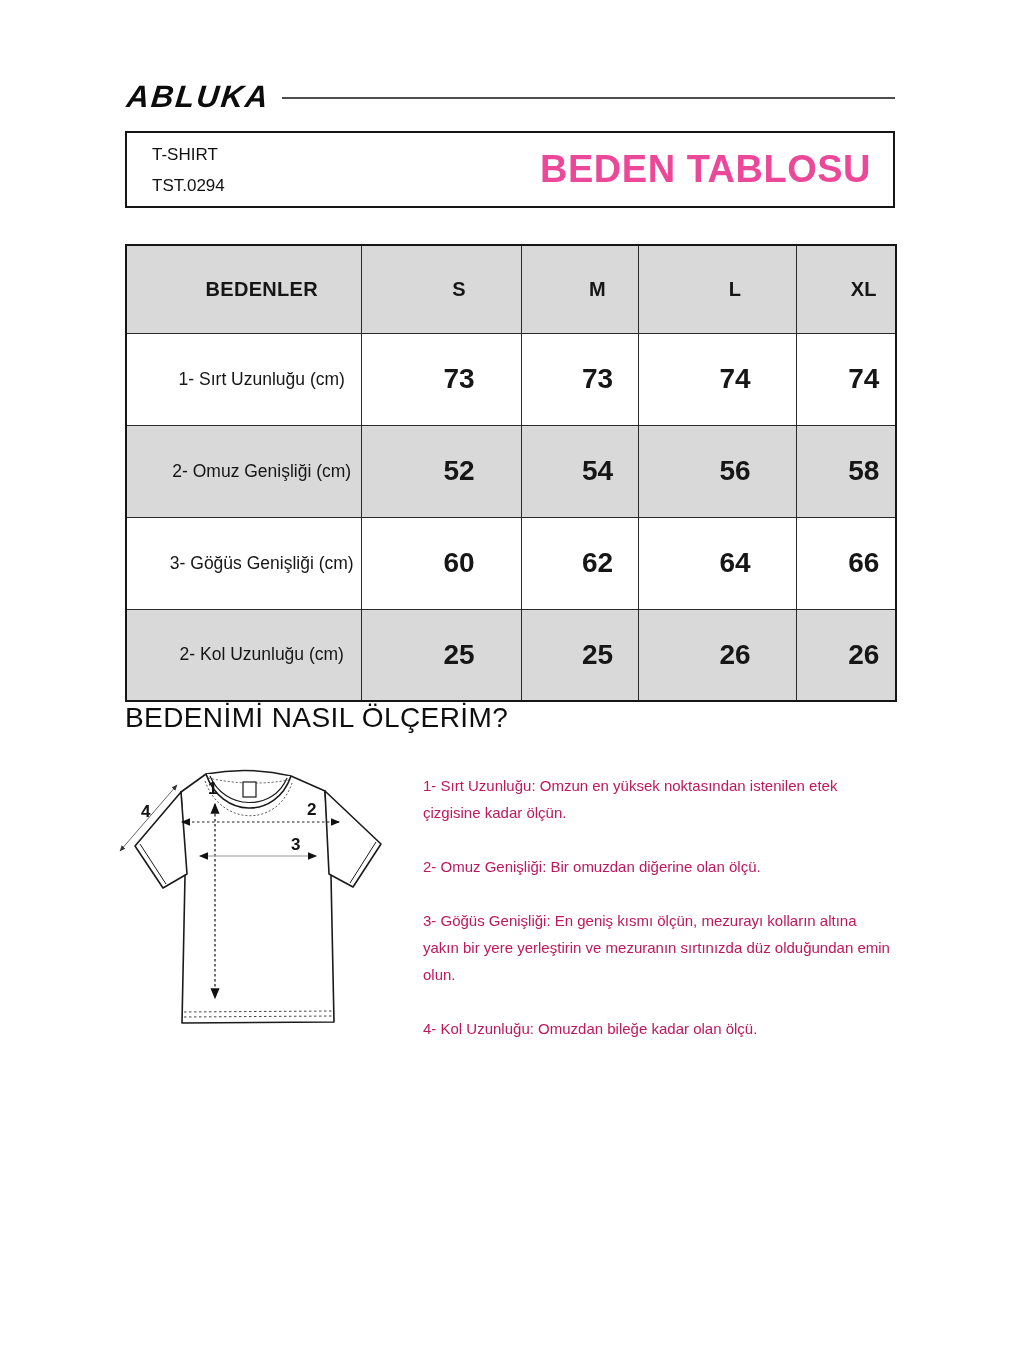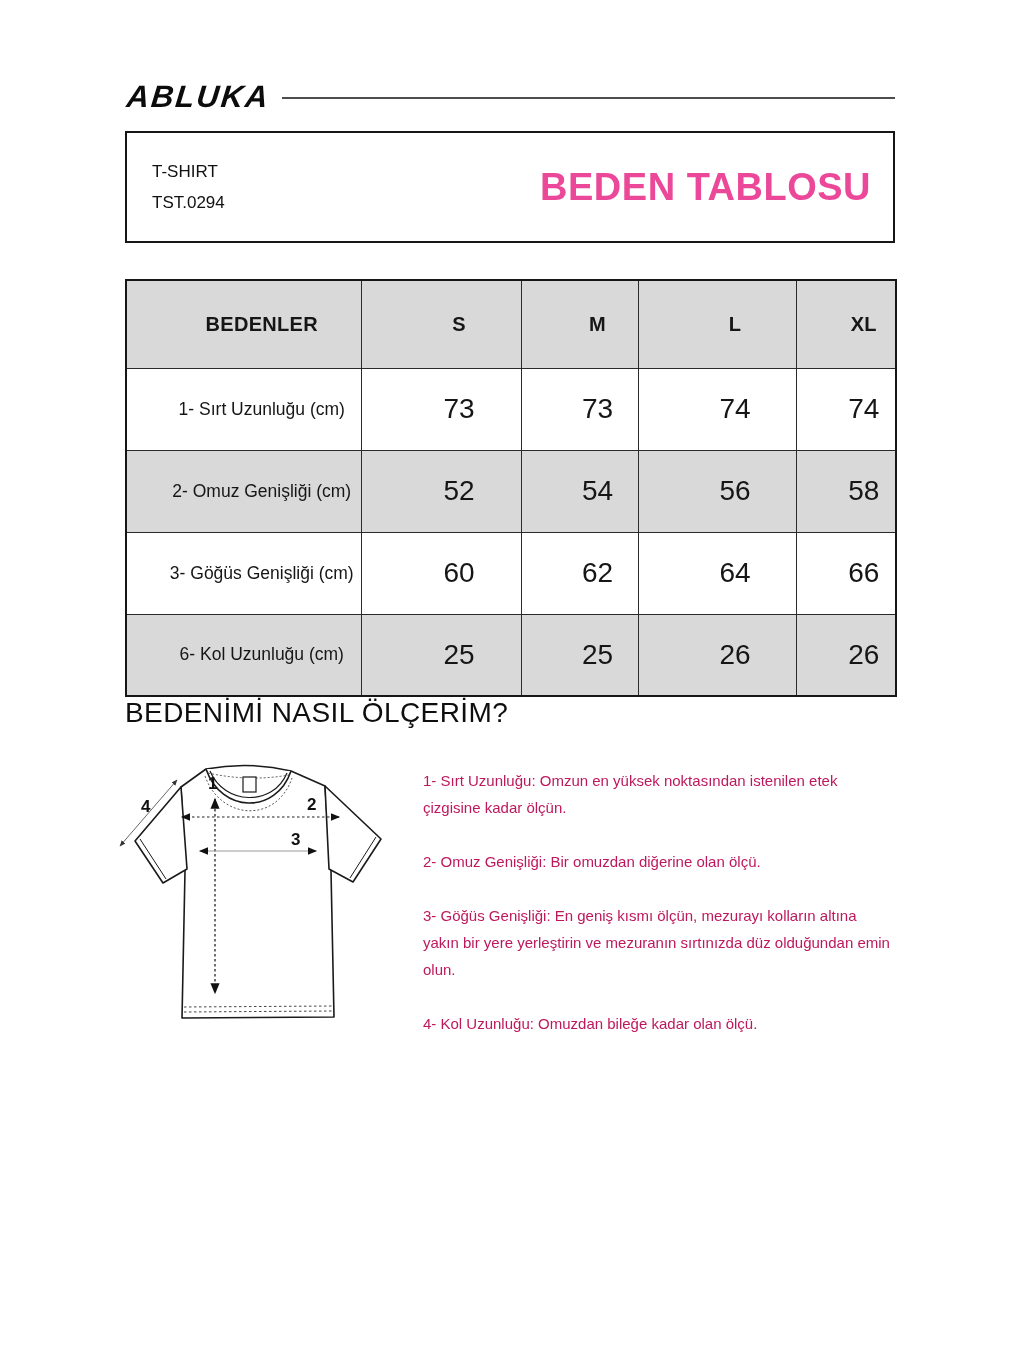--- a/index.html
+++ b/index.html
@@ -18,21 +18,21 @@
   .logo {
     font-size: 31px; font-weight: 900; font-style: italic;
     letter-spacing: 2px; color: #0c0c0c;
     transform: skewX(-6deg); transform-origin: left bottom;
     white-space: nowrap;
   }
   .rule { flex: 1; height: 2px; background: #4d4d4d; margin-left: 14px; margin-top: 2px; }
 
   
   .title-box {
-    margin-top: 19px; height: 112px;
+    margin-top: 19px; height: 77px;
     border: 2px solid #161616;
     display: flex; align-items: center; justify-content: space-between;
     padding: 0 22px 0 25px;
   }
   .product-lines { font-size: 17px; font-weight: 500; line-height: 31px; color: #111; }
   .box-title { font-size: 38px; font-weight: 600; letter-spacing: 0.5px; color: #ec4899; }
 
   
   table.size-table {
     margin-top: 36px; width: 770px;
@@ -40,24 +40,24 @@
     border: 2px solid #161616;
     table-layout: fixed;
   }
   table.size-table th, table.size-table td {
     border: 1.5px solid #2a2a2a;
     text-align: center; vertical-align: middle;
     background: #ffffff;
     padding-left: 36px;
   }
   table.size-table thead tr { height: 88px; }
-  table.size-table tbody tr { height: 82px; }
+  table.size-table tbody tr { height: 92px; }
   table.size-table th { font-size: 20px; font-weight: 700; letter-spacing: 0.3px; }
   td.row-label { font-size: 17.5px; font-weight: 500; }
-  td.val { font-size: 28px; font-weight: 400; }
+  td.val { font-size: 28px; font-weight: 700; }
   tr.shaded th, tr.shaded td { background: #d9d9d9; }
 
   
   .how-heading {
     font-size: 28px; font-weight: 400; letter-spacing: 0.4px; color: #0e0e0e;
   }
   .how-row { margin-top: 26px; display: flex; align-items: flex-start; }
   .diagram-wrap { width: 300px; margin-left: -22px; flex: none; }
   .instructions { flex: 1; margin-left: 20px; padding-top: 12px; }
   .instructions p {
@@ -116,21 +116,21 @@
         <td class="val">58</td>
       </tr>
       <tr>
         <td class="row-label">3- Göğüs Genişliği (cm)</td>
         <td class="val">60</td>
         <td class="val">62</td>
         <td class="val">64</td>
         <td class="val">66</td>
       </tr>
       <tr class="shaded">
-        <td class="row-label">6- Kol Uzunluğu (cm)</td>
+        <td class="row-label">2- Kol Uzunluğu (cm)</td>
         <td class="val">25</td>
         <td class="val">25</td>
         <td class="val">26</td>
         <td class="val">26</td>
       </tr>
     </tbody>
   </table>
 
   <h2 class="how-heading">BEDENİMİ NASIL ÖLÇERİM?</h2>
 

